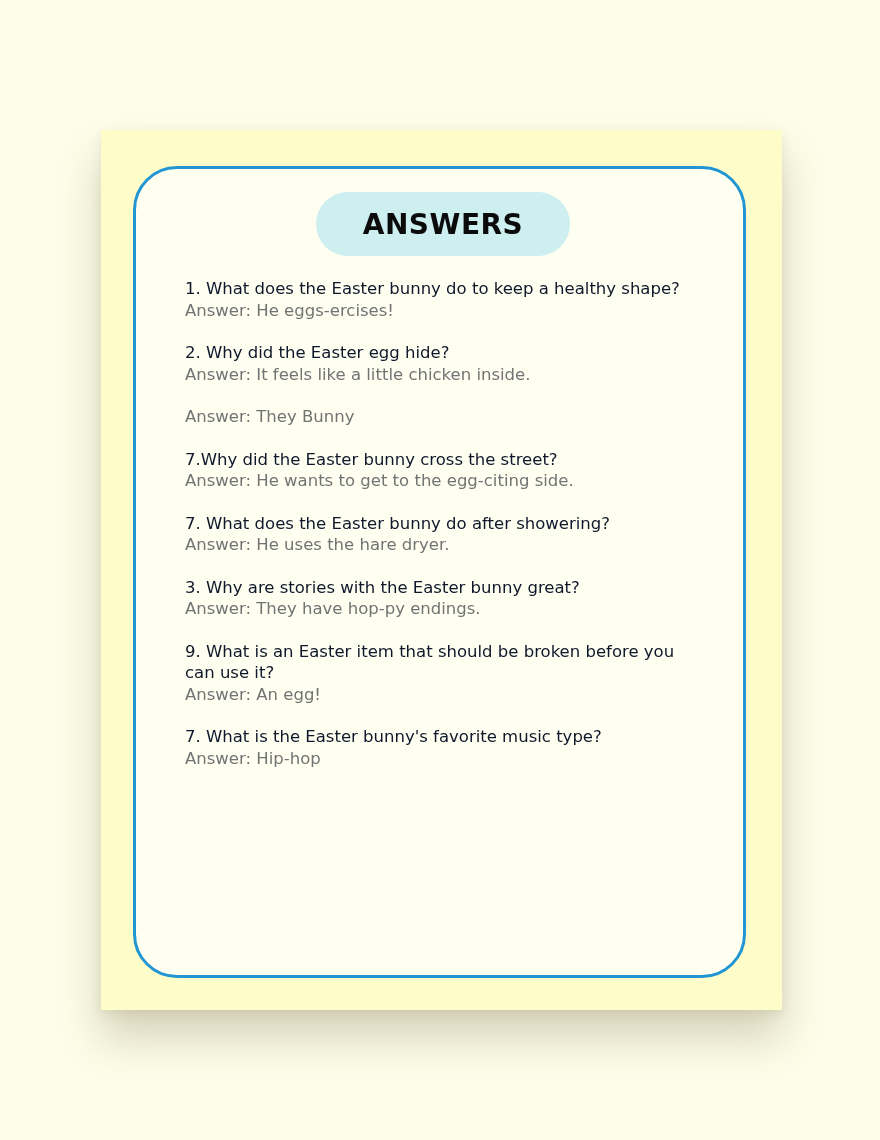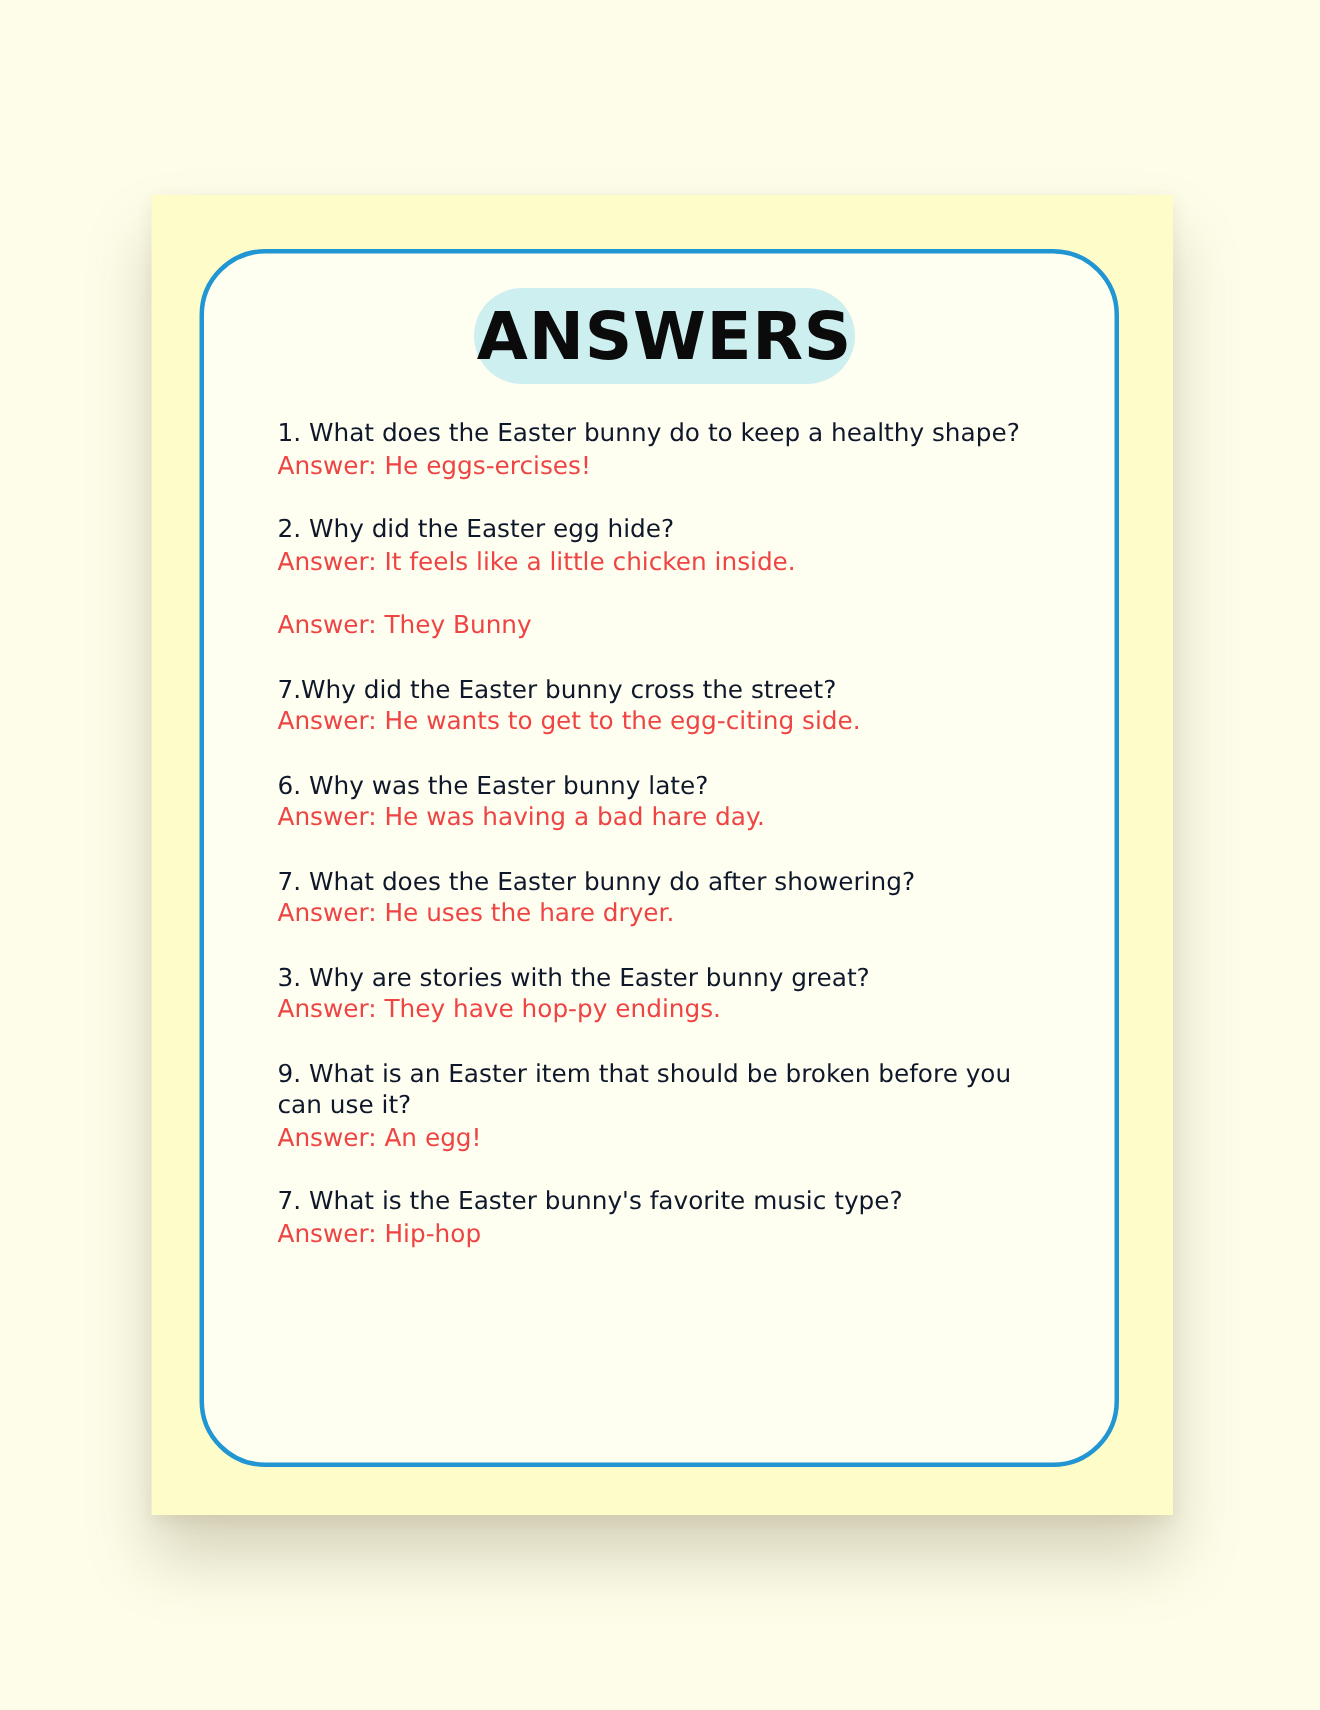--- a/index.html
+++ b/index.html
@@ -30,40 +30,40 @@
     position: absolute;
     left: 180px; top: 23px;
     width: 254px; height: 64px;
     border-radius: 32px;
     background: #cdeff0;
     display: flex; align-items: center; justify-content: center;
   }
   .title-pill span {
     font-family: "DejaVu Sans", sans-serif;
     font-weight: bold;
-    font-size: 44px;
+    font-size: 28px;
     color: #0b0b0b;
     letter-spacing: 0.5px;
   }
   .qa-list {
     position: absolute;
     left: 49px; top: 109px;
     width: 500px;
   }
   .qa {
     margin: 0 0 21px 0;
   }
   .q, .a {
     font-family: "DejaVu Sans", sans-serif;
     font-size: 16.5px;
     line-height: 21.5px;
     margin: 0;
   }
   .q { color: #0f172a; }
-  .a { color: #ef4444; }
+  .a { color: #737373; }
 </style>
 </head>
 <body>
 
 <div class="page">
   <div class="frame">
     <div class="title-pill">
       <span>ANSWERS</span>
     </div>
     <div class="qa-list">
@@ -76,24 +76,20 @@
         <p class="a">Answer: It feels like a little chicken inside.</p>
       </div>
       <div class="qa">
         <p class="a">Answer: They Bunny</p>
       </div>
       <div class="qa">
         <p class="q">7.Why did the Easter bunny cross the street?</p>
         <p class="a">Answer: He wants to get to the egg-citing side.</p>
       </div>
       <div class="qa">
-        <p class="q">6. Why was the Easter bunny late?</p>
-        <p class="a">Answer: He was having a bad hare day.</p>
-      </div>
-      <div class="qa">
         <p class="q">7. What does the Easter bunny do after showering?</p>
         <p class="a">Answer: He uses the hare dryer.</p>
       </div>
       <div class="qa">
         <p class="q">3. Why are stories with the Easter bunny great?</p>
         <p class="a">Answer: They have hop-py endings.</p>
       </div>
       <div class="qa">
         <p class="q">9. What is an Easter item that should be broken before you can use it?</p>
         <p class="a">Answer: An egg!</p>

